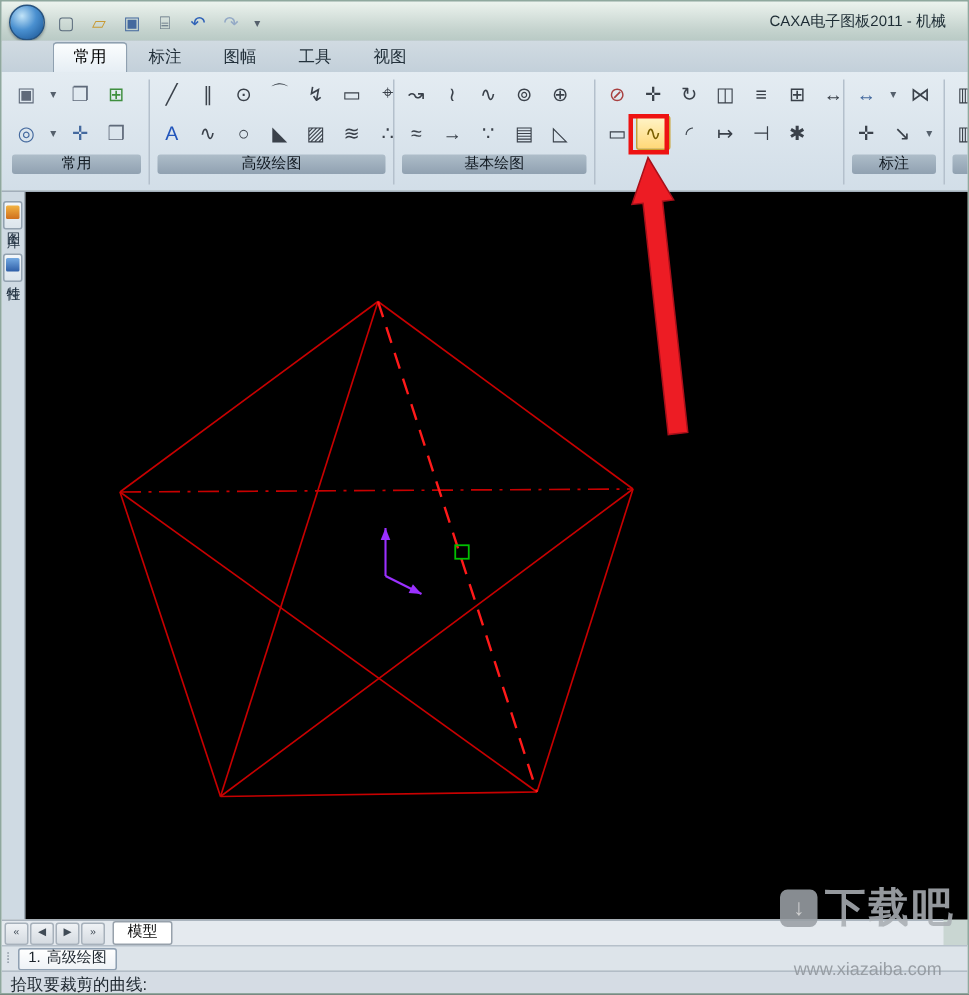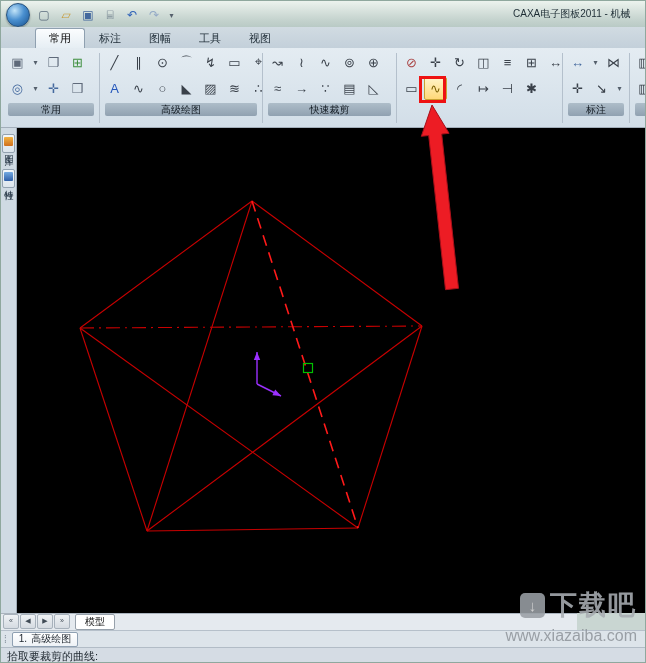--- a/index.html
+++ b/index.html
@@ -44,22 +44,22 @@
     background:linear-gradient(#f3f7fa,#dce5ec);display:flex;flex-direction:column;
     align-items:center;padding:2px 0;gap:2px;box-sizing:border-box}
   .side-tab .mini{width:9px;height:9px;border-radius:1px;flex:none}
   .mini.lib{background:linear-gradient(#f2b342,#cf6f1e)}
   .mini.prop{background:linear-gradient(#74aae2,#2f5fa8)}
   .vlabel{writing-mode:vertical-rl;font-size:9px;color:#203040;letter-spacing:1px}
   
   #canvas{position:absolute;left:16px;top:127px;width:630px;height:485px;background:#000}
   #canvas svg{position:absolute;left:0;top:0}
   
-  #sheetbar{position:absolute;left:0;top:612px;width:576px;height:17px;box-sizing:border-box;
-    background:#e5eaef;border-top:1px solid #aab4be;display:flex;align-items:flex-start;padding-left:2px;gap:1px}
+  #sheetbar{position:absolute;left:0;top:612px;width:628px;height:17px;box-sizing:border-box;
+    background:#e5eaef;border-top:1px solid #aab4be;display:flex;align-items:flex-end;padding-left:2px;gap:1px}
   .navbtn{width:14px;height:13px;background:linear-gradient(#eff2f5,#d5dbe1);border:1px solid #a7b1bb;
     font-size:7px;line-height:11px;text-align:center;color:#404b56;border-radius:2px;flex:none}
   .sheet-tab{margin-left:4px;height:14px;line-height:13px;padding:0 9px;background:#fff;
     border:1px solid #97a1ab;font-size:10px;color:#111;border-radius:2px}
   #commandbar{position:absolute;left:0;top:629px;width:646px;height:17px;box-sizing:border-box;
     background:#dde4ea;border-top:1px solid #b6c0ca;display:flex;align-items:center;padding-left:3px;gap:5px}
   .grip{color:#8a95a0;font-size:10px}
   .cmd-box{height:13px;line-height:12px;border:1px solid #8fa0b2;border-radius:2px;
     background:linear-gradient(#ffffff,#eef2f6);padding:0 6px;font-size:10px;color:#1c242c;display:flex;gap:4px}
   #statusbar{position:absolute;left:0;top:646px;width:646px;height:17px;box-sizing:border-box;
@@ -67,21 +67,21 @@
     font-size:11px;color:#1f2830}
   
   #annotation-svg{position:absolute;left:0;top:0;width:646px;height:663px;z-index:60;pointer-events:none}
   #tutorial-highlight{position:absolute;border:3px solid #ee1212;z-index:55;box-sizing:border-box;pointer-events:none}
   
   #watermark{position:absolute;right:8px;top:586px;z-index:40;text-align:center;opacity:.88}
   .wm-row{display:flex;align-items:center;gap:5px;justify-content:flex-end}
   .wm-logo{width:25px;height:25px;border-radius:5px;background:#9aa0a6;color:#ececec;
     font-size:15px;line-height:25px;text-align:center;flex:none}
   .wm-text{font-size:27px;font-weight:bold;color:#a9aeb3;letter-spacing:2px}
-  .wm-url{font-size:16px;color:#90969c;margin-top:4px}
+  .wm-url{font-size:12px;color:#90969c;margin-top:16px}
 </style>
 </head>
 <body>
 
 <div id="titlebar">
   <div id="app-button"></div>
   <div class="qat">
       <span class="icon" style="color: rgb(90, 107, 124);">▢</span>
       <span class="icon" style="color: rgb(200, 154, 52);">▱</span>
       <span class="icon" style="color: rgb(68, 105, 158);">▣</span>
@@ -148,21 +148,21 @@
         <span class="icon">⊚</span>
         <span class="icon">⊕</span>
       </div>
     <div class="icon-row">
         <span class="icon">≈</span>
         <span class="icon">→</span>
         <span class="icon">∵</span>
         <span class="icon">▤</span>
         <span class="icon">◺</span>
       </div>
-    <div class="group-label">快速裁剪</div>
+    <div class="group-label">基本绘图</div>
   </div>
   <div class="gsep"></div>
   <div class="group g4">
     <div class="icon-row">
         <span class="icon" style="color: rgb(168, 64, 64);">⊘</span>
         <span class="icon">✛</span>
         <span class="icon">↻</span>
         <span class="icon">◫</span>
         <span class="icon">≡</span>
         <span class="icon">⊞</span>

